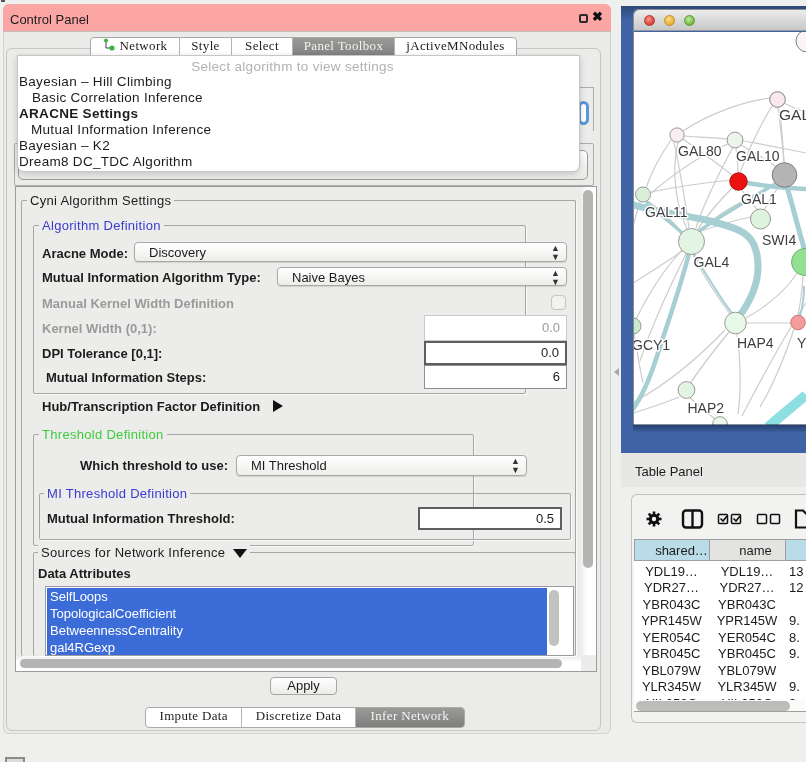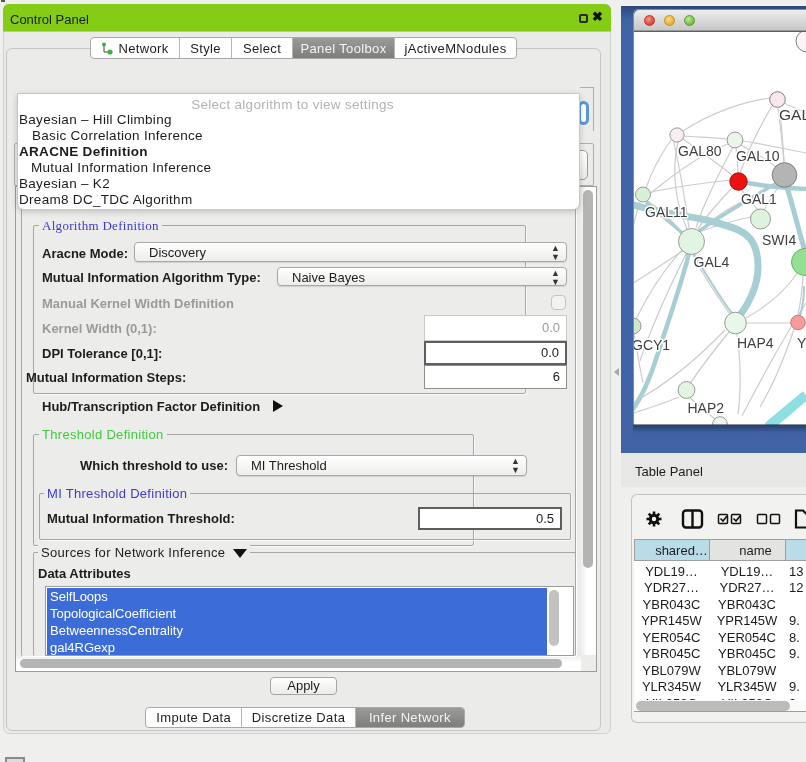--- a/index.html
+++ b/index.html
@@ -3,29 +3,29 @@
 <meta charset="utf-8">
 <style>
 * { margin:0; padding:0; box-sizing:border-box; }
 html,body { width:806px; height:762px; overflow:hidden; }
 body { font-family:"Liberation Sans", sans-serif; font-size:13px; color:#1c1c1c; background:#efefed; position:relative; }
 .abs { position:absolute; }
 .b { font-weight:bold; }
 .gray { color:#9a9a9a; }
 
 #cpwin { left:3px; top:4px; width:608px; height:730px; background:#eaeae8; border:1px solid #d2d2d0; border-radius:6px; }
-#cptitle { left:3px; top:4px; width:608px; height:28px; background:#84cc16; border-bottom:1px solid #bfbfbd; border-radius:6px 6px 0 0; }
+#cptitle { left:3px; top:4px; width:608px; height:28px; background:#fca5a5; border-bottom:1px solid #bfbfbd; border-radius:6px 6px 0 0; }
 #cptitle span.t { position:absolute; left:7px; top:8px; font-size:13px; color:#1c1c1c; }
 #floaticon { left:579px; top:14px; width:9px; height:9px; border:2px solid #2a2a2a; border-radius:2px; }
 #closeicon { left:592px; top:9px; width:14px; height:16px; font-size:13px; font-weight:bold; color:#111; }
 
 #tabbox { left:6px; top:48px; width:595px; height:683px; border:1px solid #c6c6c4; border-radius:6px; background:#ebebe9; }
 
 .seg { position:absolute; border:1px solid #a9a9a7; border-radius:4px; background:#fff; display:flex; overflow:hidden; }
-.seg div { letter-spacing:0.35px; display:flex; align-items:center; justify-content:center; border-right:1px solid #b5b5b3; height:100%; color:#1c1c1c; }
+.seg div { letter-spacing:0.35px; display:flex; align-items:flex-start; justify-content:center; border-right:1px solid #b5b5b3; height:100%; color:#1c1c1c;font-family:Liberation Serif, serif; }
 .seg div:last-child { border-right:none; }
 .seg div.sel { background:linear-gradient(#9a9a98,#7e7e7c); color:#f4f4f4; }
 #toptabs { left:90px; top:37px; width:427px; height:22px; }
 #bottabs { left:145px; top:707px; width:320px; height:21px; }
 
 #scrollpane { left:15px; top:186px; width:582px; height:486px; border:1px solid #9c9c9a; background:#ececea; }
 .vtrack { background:linear-gradient(to right,#ededed,#ffffff 40%,#ffffff); }
 .thumbv { background:#b4b4b2; border-radius:5px; }
 .titled { position:absolute; border:1px solid #a6a6a4; border-radius:2px; box-shadow:1px 1px 0 rgba(255,255,255,.7); }
 .titled .cap { position:absolute; top:-8px; left:5px; background:#ececea; padding:0 3px; font-size:13px; letter-spacing:0.3px; }
@@ -85,40 +85,40 @@
 
 <div class="abs" id="scrollpane"></div>
 <div class="abs vtrack" style="left:581px;top:187px;width:15px;height:468px;"></div>
 <div class="abs thumbv" style="left:583px;top:190px;width:10px;height:378px;"></div>
 <div class="abs" style="left:16px;top:656px;width:565px;height:15px;background:linear-gradient(#ededed,#fff 40%,#fff);"></div>
 <div class="abs thumbv" style="left:20px;top:659px;width:542px;height:9px;"></div>
 
 <div class="titled" style="left:21px;top:200px;width:555px;height:456px;border-bottom:none;">
   <span class="cap" style="left:5px;">Cyni Algorithm Settings</span>
 </div>
-<div class="titled" style="left:33px;top:225px;width:493px;height:169px;font-family:Liberation Serif, serif;">
+<div class="titled" style="left:33px;top:225px;width:493px;height:169px;">
   <span class="cap blue" style="left:5px;">Algorithm Definition</span>
 </div>
 <span class="abs b" style="left:42px;top:246px;">Aracne Mode:</span>
 <div class="combo" style="left:134px;top:242px;width:433px;height:20px;">
     <span class="ct">Discovery</span>
     <span class="arr">▲<br>▼</span>
   </div>
 <span class="abs b" style="left:42px;top:270px;">Mutual Information Algorithm Type:</span>
 <div class="combo" style="left:277px;top:267px;width:290px;height:19px;">
     <span class="ct">Naive Bayes</span>
     <span class="arr">▲<br>▼</span>
   </div>
 <span class="abs b gray" style="left:42px;top:296px;">Manual Kernel Width Definition</span>
 <div class="abs" style="left:551px;top:295px;width:15px;height:15px;border:1px solid #c4c4c2;border-radius:4px;background:#f2f2f0;"></div>
 <span class="abs b gray" style="left:42px;top:321px;">Kernel Width (0,1):</span>
 <div class="field gray" style="left:424px;top:315px;width:143px;height:26px;border:1px solid #c9c9c7;padding-top:4px;">0.0</div>
 <span class="abs b" style="left:42px;top:346px;">DPI Tolerance [0,1]:</span>
 <div class="field" style="left:424px;top:341px;width:143px;height:24px;border:2px solid #5e5e5e;padding-top:2px;">0.0</div>
-<span class="abs b" style="left:26px;top:370px;">Mutual Information Steps:</span>
+<span class="abs b" style="left:46px;top:370px;">Mutual Information Steps:</span>
 <div class="field" style="left:424px;top:365px;width:143px;height:24px;border:1px solid #8e8e8c;padding-top:3px;">6</div>
 <span class="abs b" style="left:42px;top:399px;">Hub/Transcription Factor Definition</span>
 <div class="abs" style="left:273px;top:400px;width:0;height:0;border-left:10px solid #111;border-top:6.5px solid transparent;border-bottom:6.5px solid transparent;"></div>
 
 <div class="titled" style="left:33px;top:434px;width:441px;height:112px;">
   <span class="cap green" style="left:5px;">Threshold Definition</span>
 </div>
 <span class="abs b" style="left:80px;top:458px;">Which threshold to use:</span>
 <div class="combo" style="left:236px;top:455px;width:291px;height:21px;">
     <span class="ct">MI Threshold</span>
@@ -142,25 +142,25 @@
   <div class="abs thumbv" style="left:503px;top:3px;width:10px;height:56px;background:#c2c2c0;"></div>
 </div>
 
 <div class="abs" id="applybtn">Apply</div>
 <div class="seg" id="bottabs">
   <div style="width:97px;">Impute Data</div>
   <div style="width:114px;">Discretize Data</div>
   <div style="width:109px;" class="sel">Infer Network</div>
 </div>
 
-<div class="abs" style="left:17px;top:55px;width:563px;height:117px;background:#fff;border:1px solid #c6c6c6;border-radius:0 0 7px 7px;box-shadow:0 2px 6px rgba(0,0,0,.18);font-size:13.5px;letter-spacing:0.3px;margin-top:38px;">
+<div class="abs" style="left:17px;top:55px;width:563px;height:117px;background:#fff;border:1px solid #c6c6c6;border-radius:0 0 7px 7px;box-shadow:0 2px 6px rgba(0,0,0,.18);font-size:13.5px;letter-spacing:0.3px;">
   <div style="height:18px;text-align:center;color:#b2b2b2;padding-top:3px;padding-right:12px;">Select algorithm to view settings</div>
   <div style="height:16px;padding-left:1px;">Bayesian – Hill Climbing</div>
   <div style="height:16px;padding-left:14px;">Basic Correlation Inference</div>
-  <div style="height:16px;padding-left:1px;font-weight:bold;">ARACNE Definition</div>
+  <div style="height:16px;padding-left:1px;font-weight:bold;">ARACNE Settings</div>
   <div style="height:16px;padding-left:13px;">Mutual Information Inference</div>
   <div style="height:16px;padding-left:1px;">Bayesian – K2</div>
   <div style="height:16px;padding-left:1px;">Dream8 DC_TDC Algorithm</div>
 </div>
 
 <div class="abs" style="left:614px;top:368px;width:0;height:0;border-right:5px solid #9a9a98;border-top:4px solid transparent;border-bottom:4px solid transparent;opacity:.85;"></div>
 
 <div class="abs" id="bluebg"></div>
 <div class="abs" id="netwin">
   <div class="abs" id="nettitle">

